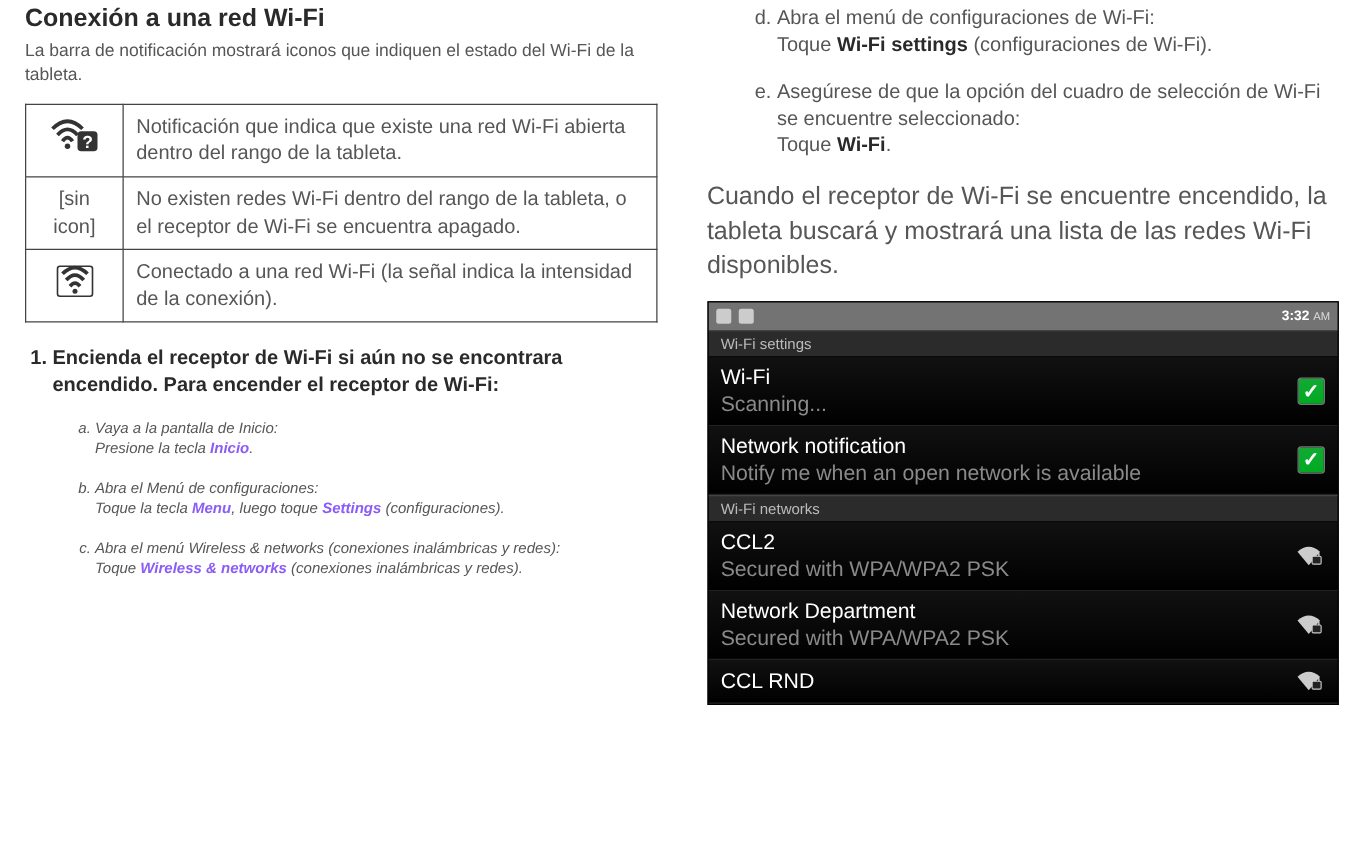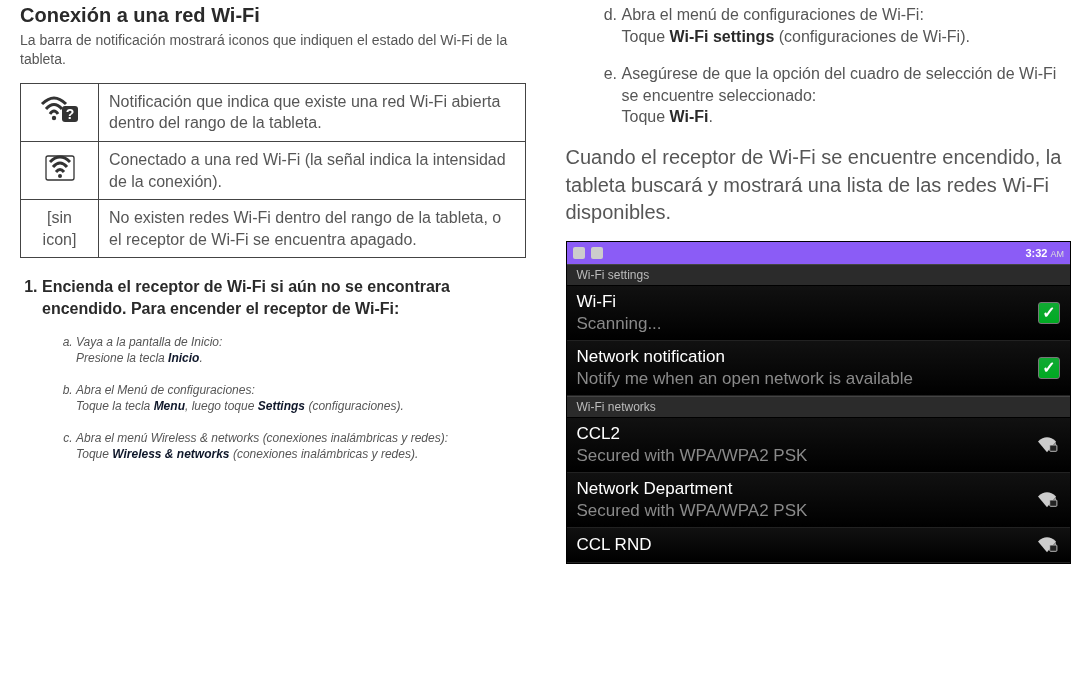--- a/index.html
+++ b/index.html
@@ -74,21 +74,21 @@
     margin-top: 14px;
     font-weight: normal;
     color: #565656;
   }
   ol.sub > li {
     margin-bottom: 16px;
     font-size: 12px;
     line-height: 1.35;
     font-style: italic;
   }
-  .sub b { color: #0f172a; }
+  .sub b { color: #8b5cf6; }
   
   ol.sub-right {
     list-style: lower-alpha;
     padding-left: 56px;
     margin: 4px 0 12px 0;
     color: #565656;
   }
   ol.sub-right > li {
     margin-bottom: 16px;
     font-size: ;
@@ -98,21 +98,21 @@
   ol.sub-right b { color:#2a2a2a; }
   
   .phone {
     width: 100%;
     background: #000;
     border: 1px solid #000;
     font-family: Arial, sans-serif;
     color: #e0e0e0;
   }
   .statusbar {
-    background: #8b5cf6;
+    background: #737373;
     height: 22px;
     display: flex;
     justify-content: space-between;
     align-items: center;
     padding: 0 6px;
     font-size: 11px;
     color: #ddd;
   }
   .statusbar .left { display:flex; gap:6px; align-items:center;}
   .statusbar .sq { width:12px; height:12px; background:#ccc; border-radius:2px;}
@@ -177,36 +177,36 @@
               <path d="M10 20 Q14 14 18 20" fill="none" stroke="#333" stroke-width="3"></path>
               <circle cx="14" cy="24" r="2.2" fill="#333"></circle>
               <rect x="22" y="12" width="16" height="16" rx="3" fill="#333"></rect>
               <text x="30" y="25" text-anchor="middle" fill="#fff" font-size="14" font-weight="bold">?</text>
             </svg>
           </span>
         </td>
         <td>Notificación que indica que existe una red Wi-Fi abierta dentro del rango de la tableta.</td>
       </tr>
       <tr>
+        <td class="cell-icon">[sin icon]</td>
+        <td>No existen redes Wi-Fi dentro del rango de la tableta, o el receptor de Wi-Fi se encuentra apagado.</td>
+      </tr>
+      <tr>
         <td class="cell-icon">
           <span class="icon-box">
             <svg viewBox="0 0 40 32">
               <rect x="6" y="4" width="28" height="24" rx="2" fill="none" stroke="#333" stroke-width="1.3"></rect>
               <path d="M10 10 Q20 0 30 10" fill="none" stroke="#333" stroke-width="3"></path>
               <path d="M13 15 Q20 7 27 15" fill="none" stroke="#333" stroke-width="3"></path>
               <path d="M16 20 Q20 15 24 20" fill="none" stroke="#333" stroke-width="3"></path>
               <circle cx="20" cy="24" r="2" fill="#333"></circle>
             </svg>
           </span>
         </td>
         <td>Conectado a una red Wi-Fi (la señal indica la intensidad de la conexión).</td>
-      </tr>
-      <tr>
-        <td class="cell-icon">[sin icon]</td>
-        <td>No existen redes Wi-Fi dentro del rango de la tableta, o el receptor de Wi-Fi se encuentra apagado.</td>
       </tr>
     </tbody>
       </table>
 
     <ol class="steps">
       <li>
         <span>Encienda el receptor de Wi-Fi si aún no se encontrara encendido. Para encender el receptor de Wi-Fi:</span>
         <ol class="sub">
           <li>
             <span>Vaya a la pantalla de Inicio:</span><br>

